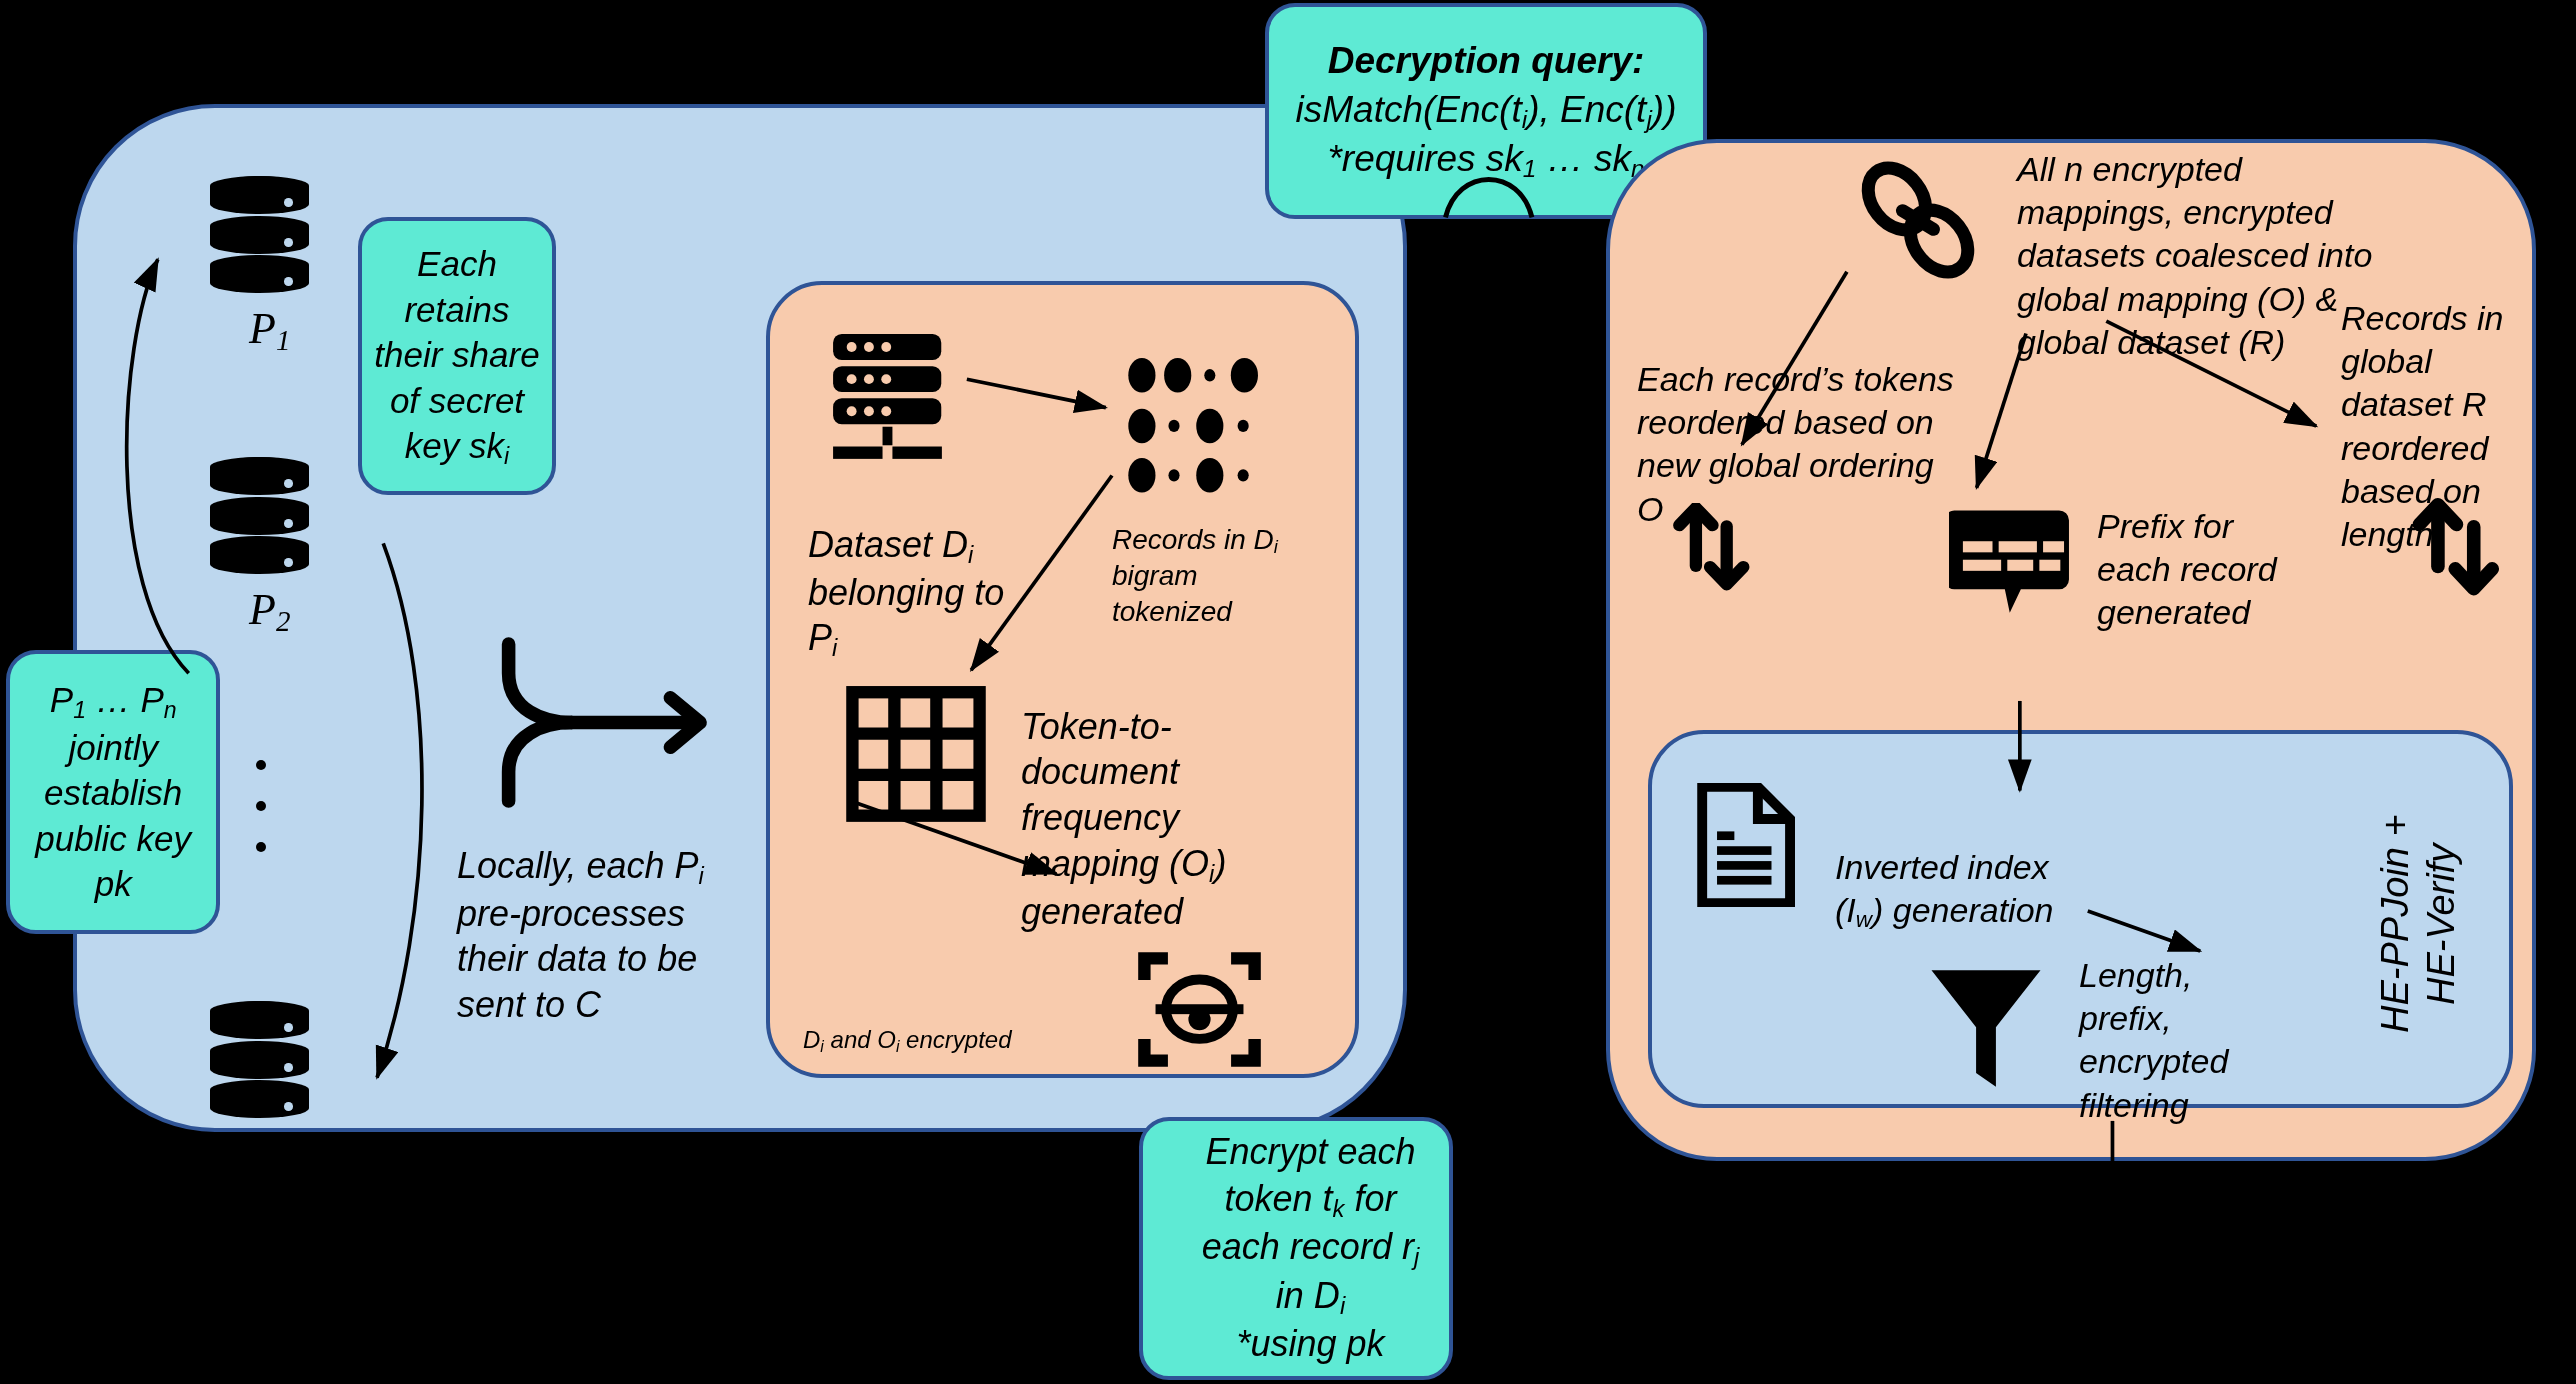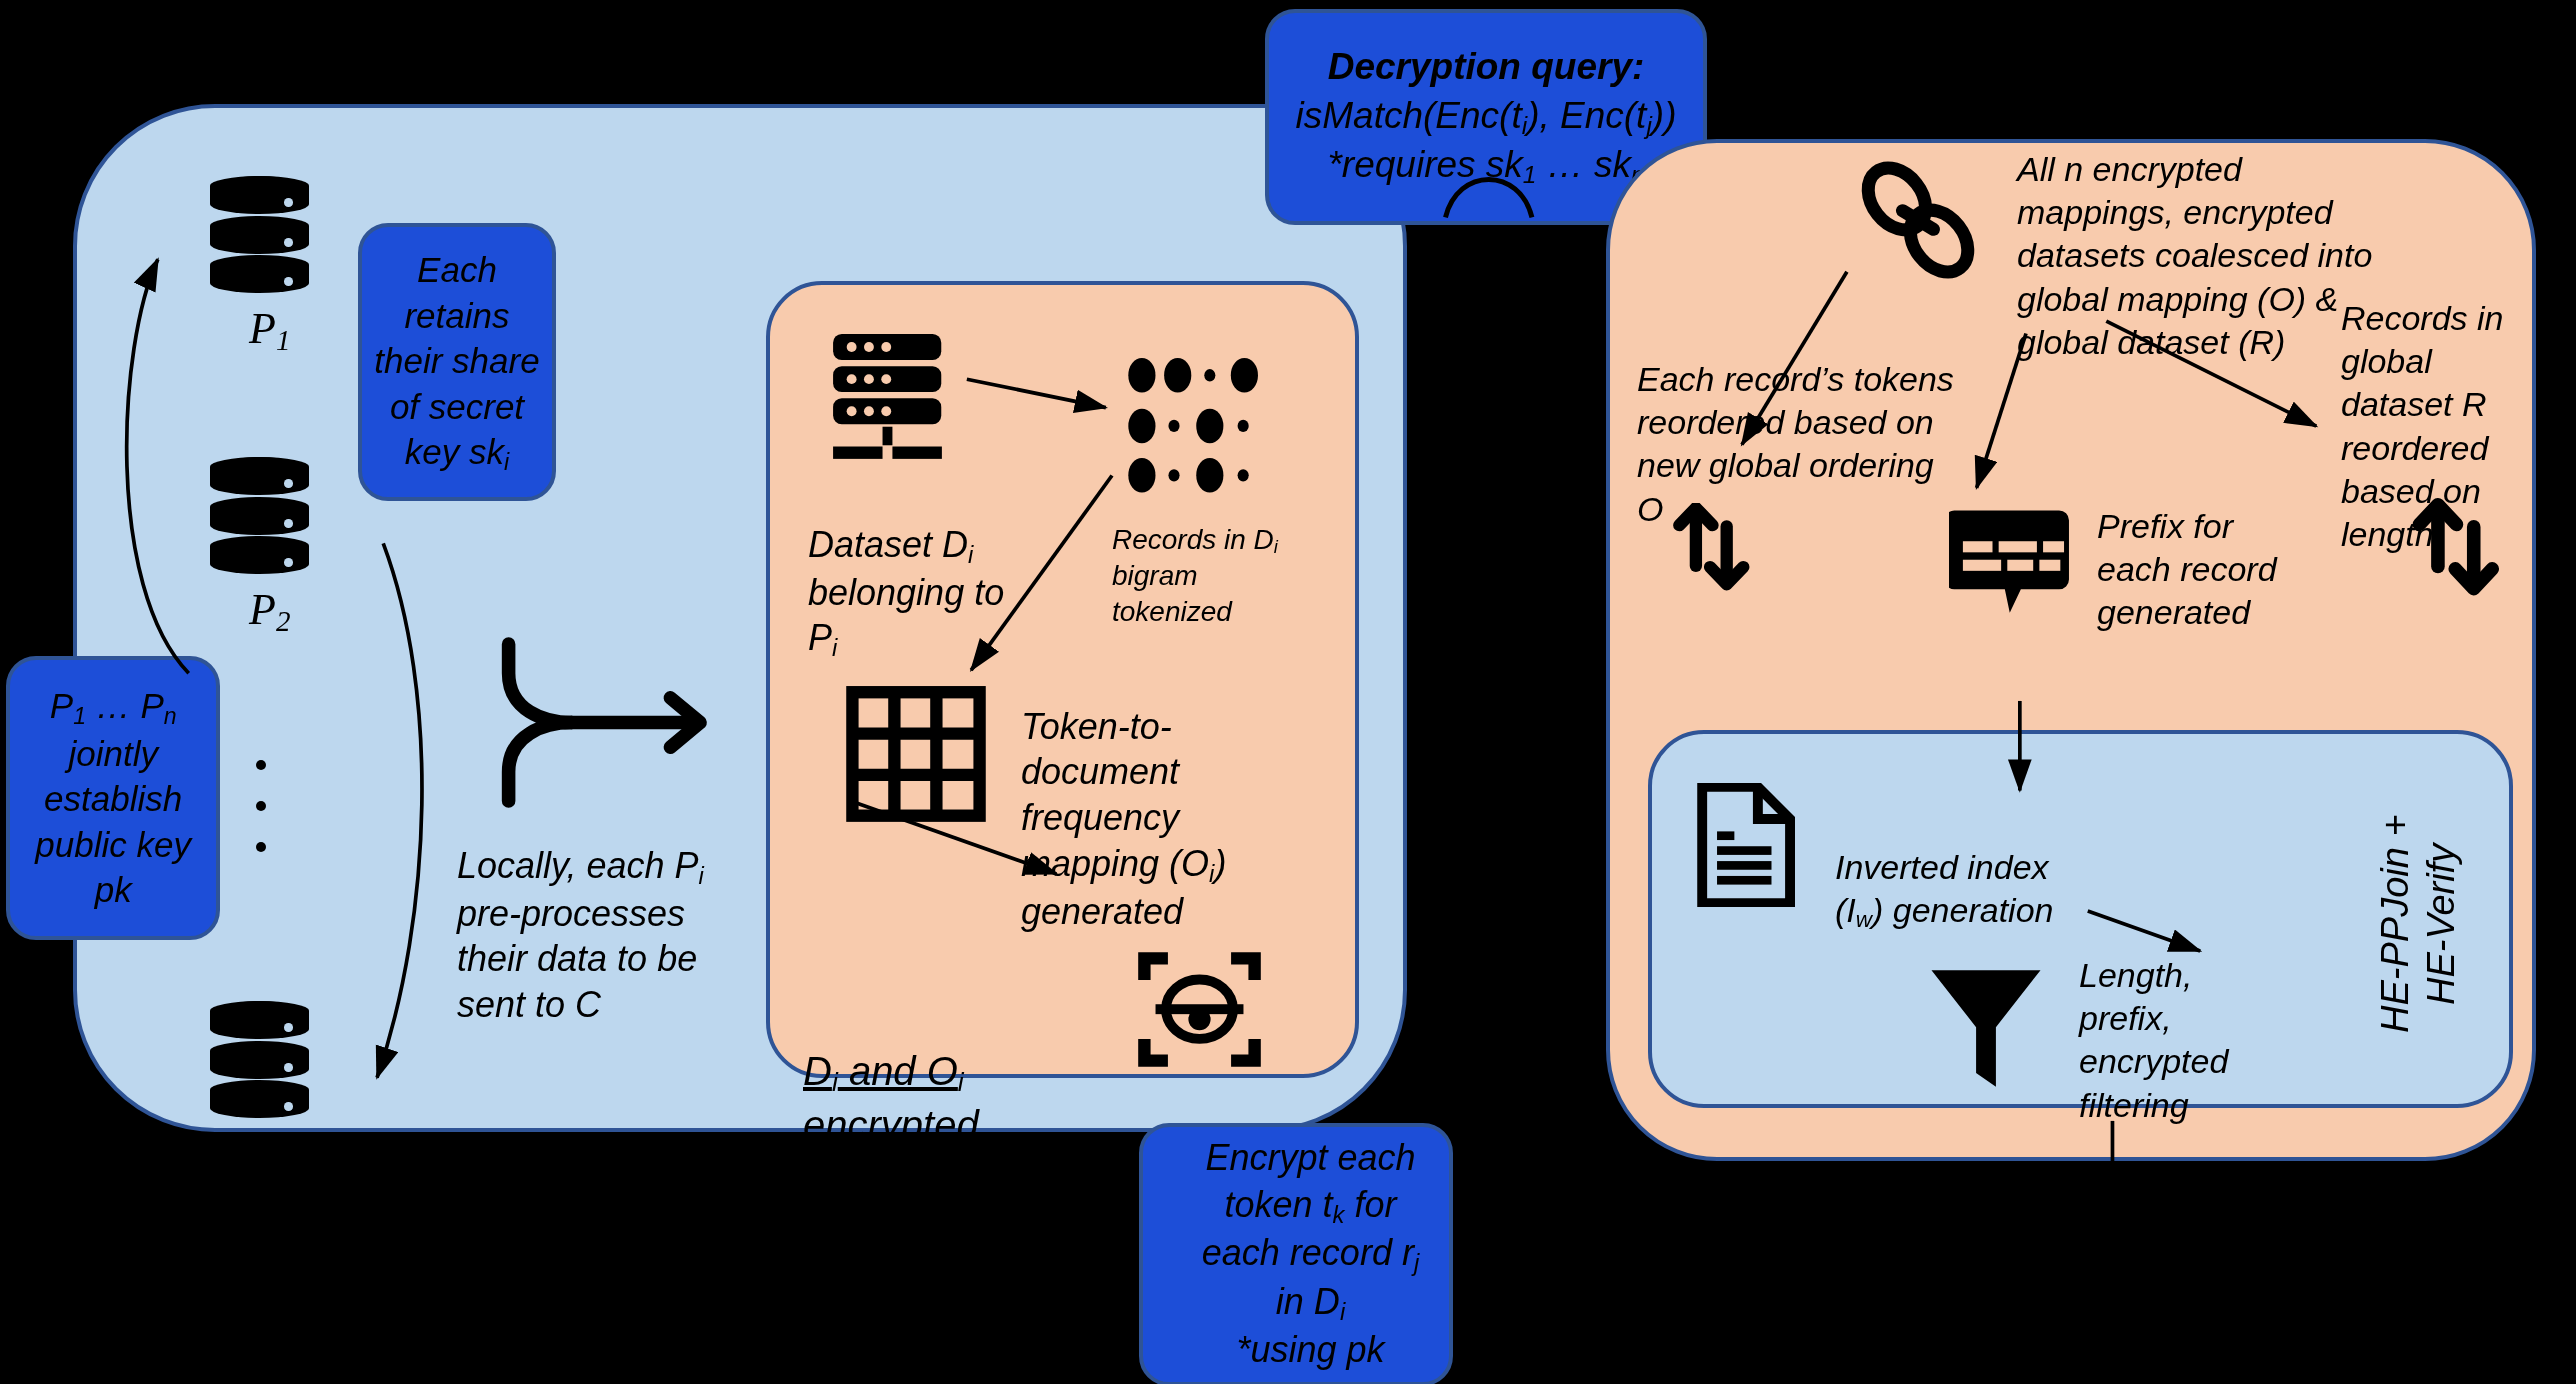--- a/index.html
+++ b/index.html
@@ -26,32 +26,31 @@
   .panel.orange { background: #f8cbad; }
 
   .left-panel  { left: 73px;  top: 104px;  width: 1334px; height: 1028px; border-radius: 142px; }
   .left-inner  { left: 766px; top: 281px;  width: 593px;  height: 797px; border-radius: 56px; }
   .right-panel { left: 1606px; top: 139px;  width: 930px; height: 1022px; border-radius: 111px; }
   .right-inner { left: 1648px; top: 730px; width: 865px; height: 378px; border-radius: 56px; }
 
   
   .callout {
     position: absolute;
-    background: #1d4ed8;
+    background: #5eead4;
     border: 4.3px solid #2f5496;
     border-radius: 30px;
     display: flex;
     align-items: center;
     justify-content: center;
     text-align: center;
     font-style: italic;
     color: #000;
     line-height: 1.30;
     padding: 8.6px 11px;
-    margin-top: 6px;
   }
   .callout.secret-key { left: 358px;  top: 217px;  width: 198px;  height: 278px;  font-size: 35px; }
   .callout.pk         { left: 6.2px;   top: 650px; width: 214px;  height: 284px;  font-size: 35px; }
   .callout.decrypt    { left: 1265px; top: 3.1px;    width: 442px;  height: 216px;  font-size: 37px; }
   .callout.encrypt    { left: 1139px; top: 1117px; width: 314px;  height: 263px;  font-size: 36px; padding-left: 40px; }
   .callout.decrypt b  { font-weight: bold; }
 
   
   .lbl {
     position: absolute;
@@ -269,21 +268,21 @@
         <path d="M208 150 V195 H160 V175 H188 V150 Z"></path>
       </g>
       <g fill="none" stroke="#000" stroke-width="16">
         <ellipse cx="109" cy="102" rx="54" ry="48"></ellipse>
       </g>
       <rect x="38" y="94" width="142" height="16" fill="#000"></rect>
       <circle cx="109" cy="118" r="18" fill="#000"></circle>
     </svg>
   </div>
 
-  <div class="lbl" style="left:803px; top:995px; width:346px; font-size:40px;text-decoration:underline;">
+  <div class="lbl" style="left:803px; top:995px; width:346px; font-size:24px;">
     <span>D<sub>i</sub> and O<sub>i</sub> encrypted</span>
   </div>
 
   <div class="callout decrypt">
     <span>
       <b>Decryption query:</b><br>
       isMatch(Enc(t<sub>i</sub>), Enc(t<sub>j</sub>))<br>
       *requires sk<sub>1</sub> … sk<sub>n</sub>
     </span>
   </div>

